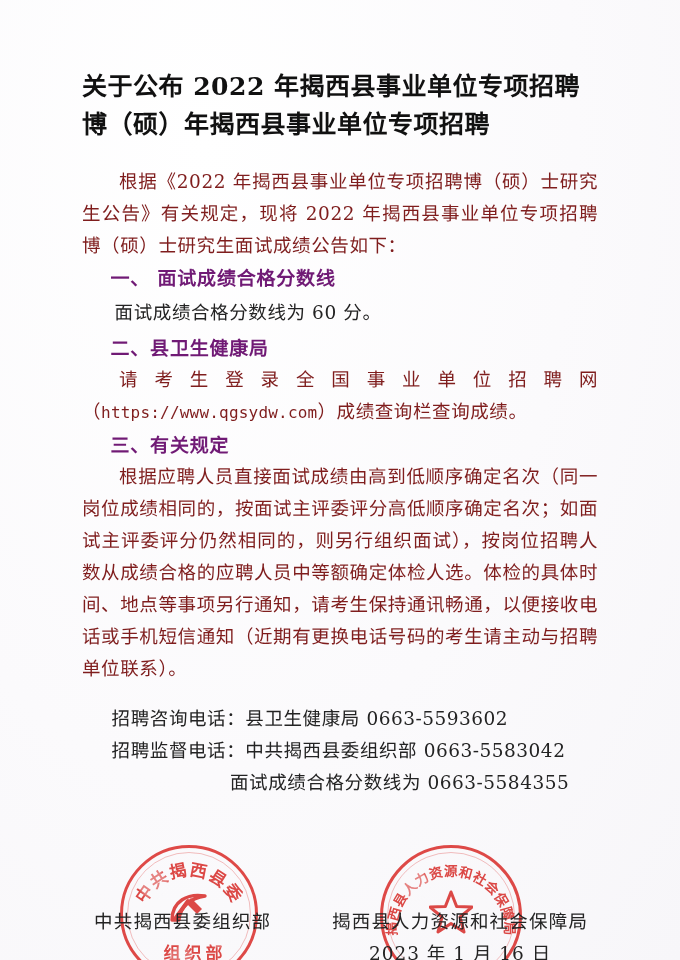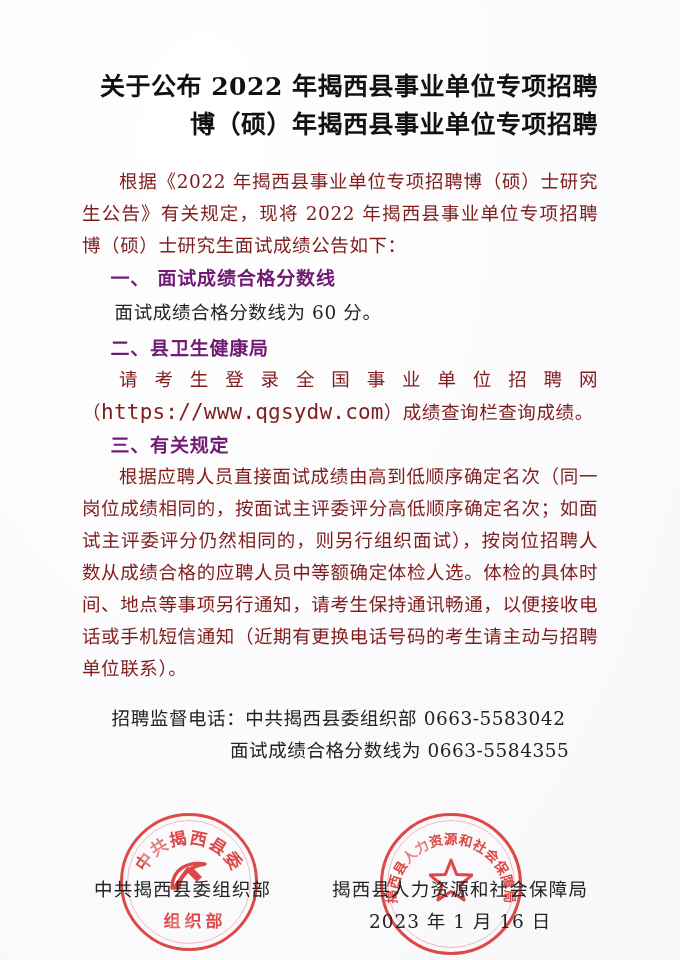--- a/index.html
+++ b/index.html
@@ -29,21 +29,21 @@
     position: absolute;
     inset: 0;
     padding: 0 82px;
     box-sizing: border-box;
   }
 
   
   .doc-title {
     margin: 0;
     padding-top: 68px;
-    text-align: right;
+    text-align: left;
     font-family: "DejaVu Serif", "Liberation Serif", serif;
     font-weight: 700;
     font-size: 25px;
     line-height: 38px;
     letter-spacing: 0.5px;
     color: #111;
   }
   .doc-title .tl {
     display: block;
     white-space: nowrap;
@@ -82,21 +82,21 @@
     margin: 3px;
     font-size: 18.5px;
     line-height: 32px;
     text-indent: 1.6em;
     letter-spacing: 0.6px;
     color: #232323;
   }
 
   .url {
     font-family: "DejaVu Sans Mono", "Liberation Mono", monospace;
-    font-size: 21px;
+    font-size: 16px;
     letter-spacing: 0.2px;
   }
 
   .num { letter-spacing: 0.5px; }
 
   
   .contacts {
     margin-top: 18px;
   }
   .contact-line {
@@ -236,20 +236,21 @@
     <h2 class="sec-head indent-wide">一、 面试成绩合格分数线</h2>
     <p class="sub">面试成绩合格分数线为 60 分。</p>
 
     <h2 class="sec-head">二、县卫生健康局</h2>
     <p class="para"><span>请考生登录全国事业单位招聘网（</span><span class="url">https://www.qgsydw.com</span><span>）成绩查询栏查询成绩。</span></p>
 
     <h2 class="sec-head">三、有关规定</h2>
     <p class="para">根据应聘人员直接面试成绩由高到低顺序确定名次（同一岗位成绩相同的，按面试主评委评分高低顺序确定名次；如面试主评委评分仍然相同的，则另行组织面试），按岗位招聘人数从成绩合格的应聘人员中等额确定体检人选。体检的具体时间、地点等事项另行通知，请考生保持通讯畅通，以便接收电话或手机短信通知（近期有更换电话号码的考生请主动与招聘单位联系）。</p>
 
     <div class="contacts">
+      <div class="contact-line"><span>招聘咨询电话：</span><span>县卫生健康局</span>&nbsp;<span class="num">0663-5593602</span></div>
 
       <div class="contact-line"><span>招聘监督电话：</span><span>中共揭西县委组织部</span>&nbsp;<span class="num">0663-5583042</span></div>
 
       <div class="contact-line hang"><span>面试成绩合格分数线为</span>&nbsp;<span class="num">0663-5584355</span></div>
     </div>
 
     <div class="sign-block">
 
       <div class="seal seal-left">
         <div class="seal-ring-inner"></div>

